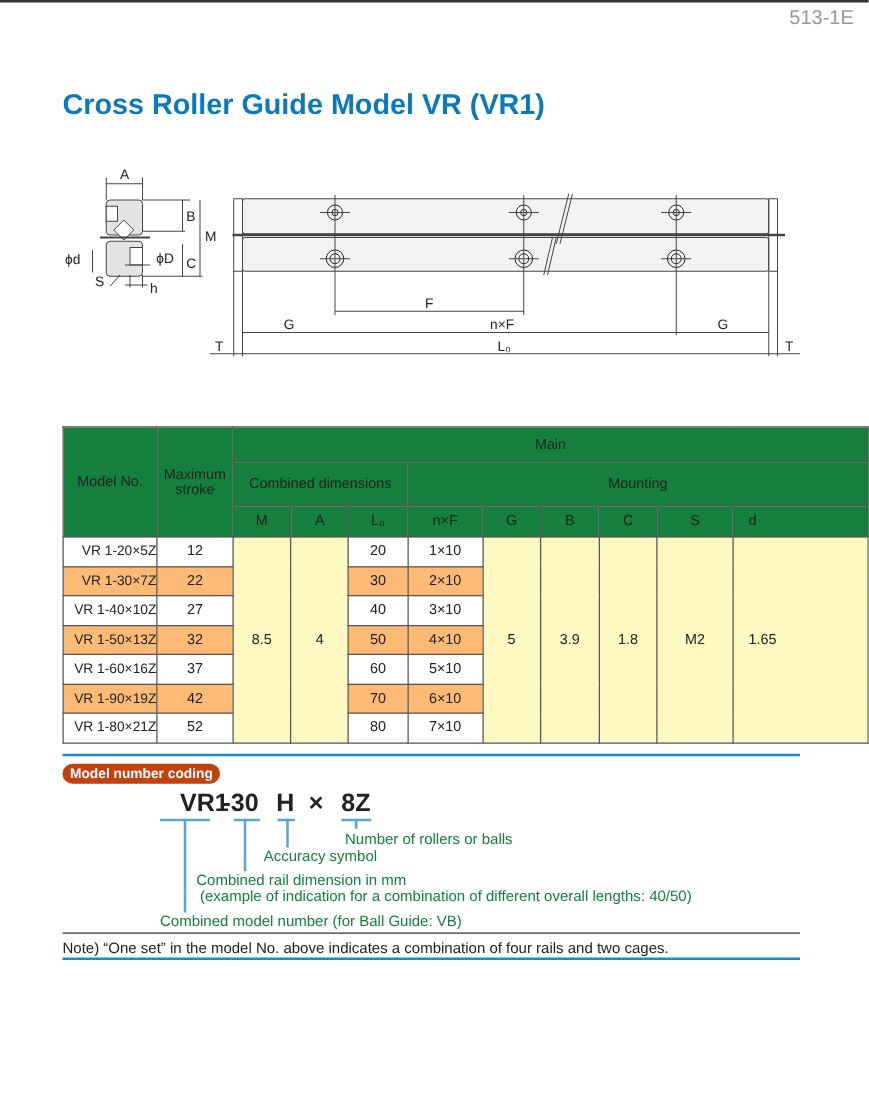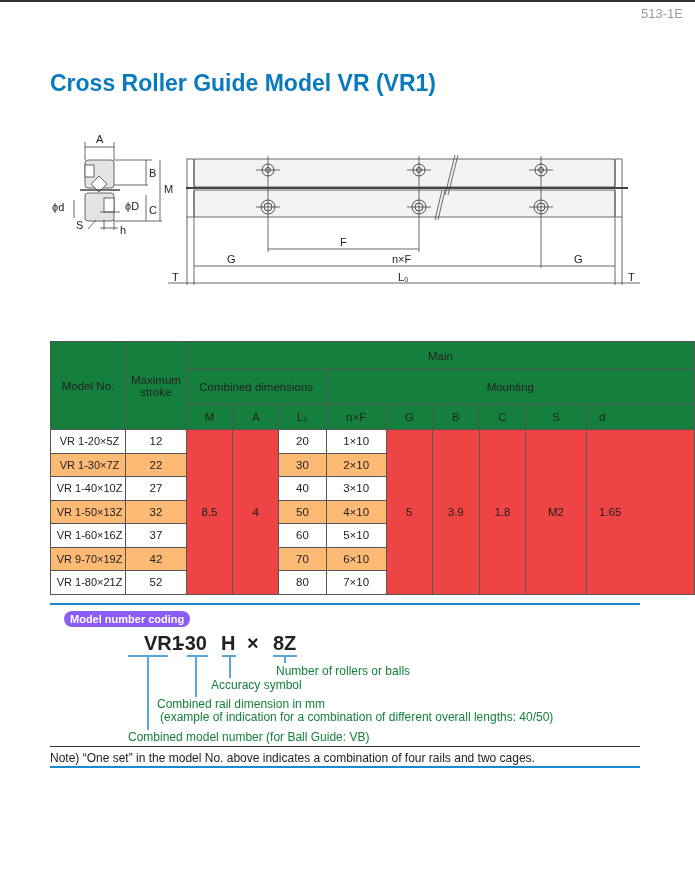--- a/index.html
+++ b/index.html
@@ -1,34 +1,34 @@
 <!DOCTYPE html>
 <html><head>
 <meta charset="utf-8">
 <style>
   html, body { margin:0; padding:0; }
   body { width:695px; height:893px; position:relative; background:#fff; overflow:hidden;
          font-family:"Liberation Sans", sans-serif; color:#222; }
   .topbar { position:absolute; left:0; top:0; width:695px; height:2px; background:#333; }
-  .pagenum { position:absolute; right:12px; top:6px; font-size:13px; color:#999; }
+  .pagenum { position:absolute; right:12px; top:6px; font-size:16px; color:#999; }
   .title { position:absolute; left:50px; top:70px; font-size:23px; font-weight:bold; color:#0a7abf; margin:0; }
   .drawing { position:absolute; left:0; top:120px; }
   table.spec { position:absolute; left:50px; top:341px; border-collapse:collapse; font-size:11.5px; table-layout:fixed; }
   table.spec td, table.spec th { border:1px solid #555; text-align:center; padding:0; font-weight:normal; }
   table.spec th { background:#15803d; color:#222; }
   table.spec tr.hd1 th { height:27px; }
   table.spec tr.hd2 th { height:34px; }
   table.spec tr.hd3 th { height:24px; }
   table.spec td { height:22.5px; background:#fff; }
-  table.spec td.model { text-align:center; padding-left:3px; font-size:11px; }
+  table.spec td.model { text-align:right; padding-left:3px; font-size:11px; }
   table.spec tr.alt td.stripe { background:#fdba74; }
-  table.spec td.merged { background:#ef4444;margin-left:40px; }
+  table.spec td.merged { background:#fef9c3;margin-left:40px; }
   .rule { position:absolute; height:2px; background:#1b8acb; }
-  .badge { position:absolute; left:50px; top:611px; background:#8b5cf6; color:#fff; font-weight:bold;
-           font-size:11px; padding:2px 6px; border-radius:9px;margin-left:14px; }
+  .badge { position:absolute; left:50px; top:611px; background:#c2410c; color:#fff; font-weight:bold;
+           font-size:11px; padding:2px 6px; border-radius:9px; }
   .code { position:absolute; top:632px; font-size:20px; font-weight:bold; color:#222; }
   .uline { position:absolute; height:2px; background:#5aa6d6; }
   .vline { position:absolute; width:2px; background:#5aa6d6; }
   .lbl { position:absolute; font-size:12px; color:#15803d; white-space:nowrap; }
   .note { position:absolute; left:50px; top:751px; font-size:12px; color:#222; }
   .hr-dark { position:absolute; left:50px; width:590px; height:1px; background:#333; }
 </style>
 </head>
 <body>
 
@@ -189,21 +189,21 @@
     <td class="stripe">50</td>
     <td class="stripe">4×10</td>
   </tr>
   <tr>
     <td class="model">VR 1-60×16Z</td>
     <td>37</td>
     <td>60</td>
     <td>5×10</td>
   </tr>
   <tr class="alt">
-    <td class="model stripe">VR 9-70×19Z</td>
+    <td class="model stripe">VR 1-90×19Z</td>
     <td class="stripe">42</td>
     <td class="stripe">70</td>
     <td class="stripe">6×10</td>
   </tr>
   <tr>
     <td class="model">VR 1-80×21Z</td>
     <td>52</td>
     <td>80</td>
     <td>7×10</td>
   </tr>

